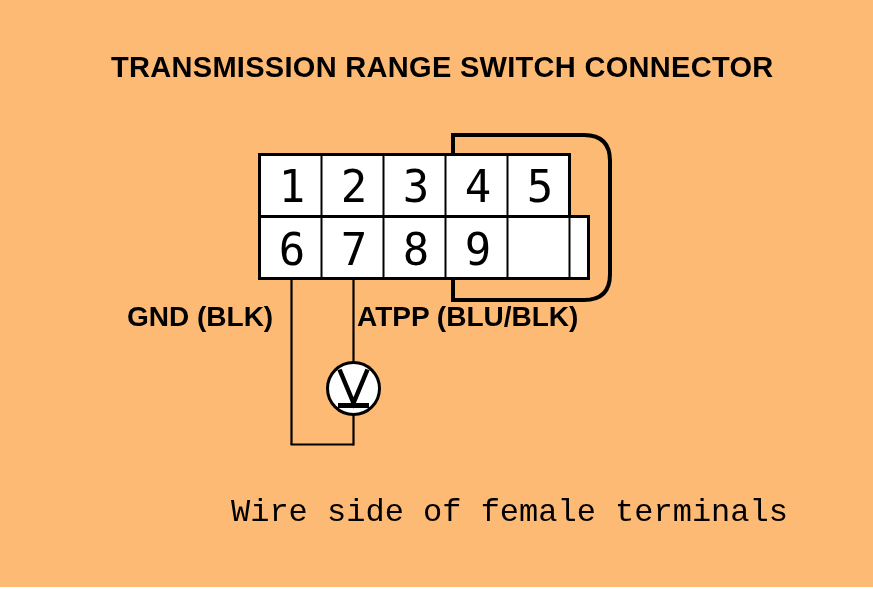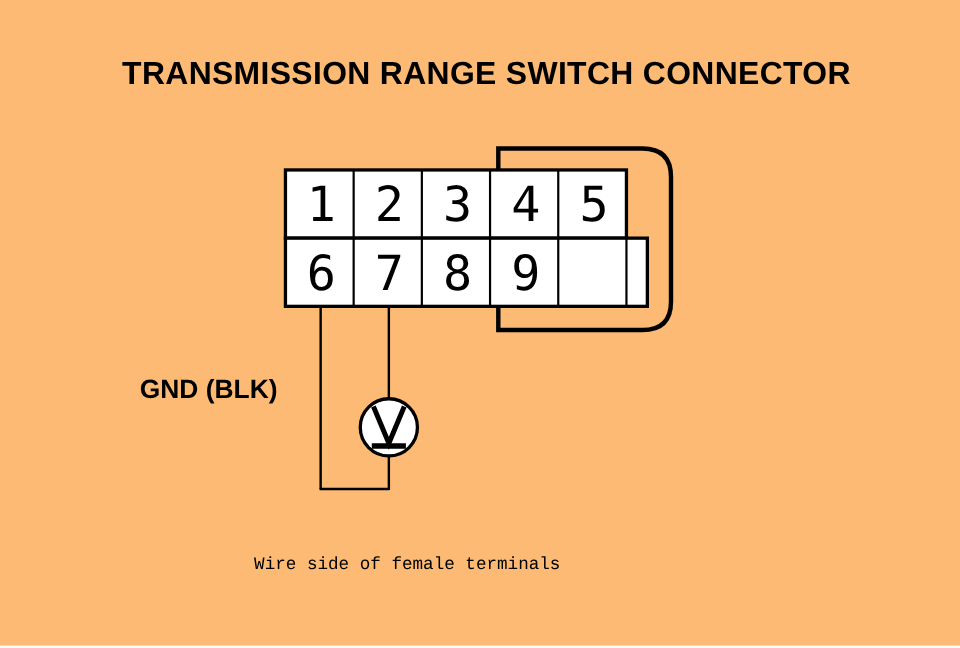--- a/index.html
+++ b/index.html
@@ -48,33 +48,32 @@
   .c1 { left: 260px; }
   .c2 { left: 322px; }
   .c3 { left: 384px; }
   .c4 { left: 446px; }
   .c5 { left: 508px; }
   .wire-label {
     position: absolute;
     top: 301px;
     font-family: "Liberation Sans", sans-serif;
     font-weight: bold;
-    font-size: 24px;
+    font-size: 28px;
     line-height: 32px;
     white-space: nowrap;
-    margin-top: 38px;
   }
   .wire-label.gnd  { left: 127px; }
   .wire-label.atpp { left: 357px; }
   .caption {
     position: absolute;
     left: 231px;
     top: 498px;
     font-family: "Liberation Mono", "DejaVu Sans Mono", monospace;
-    font-size: 16px;
+    font-size: 32px;
     line-height: 30px;
     letter-spacing: 0px;
     white-space: nowrap;
   }
 </style>
 </head>
 <body>
 
 <div class="page">
 
@@ -117,16 +116,17 @@
   <span class="pin r1 c2">2</span>
   <span class="pin r1 c3">3</span>
   <span class="pin r1 c4">4</span>
   <span class="pin r1 c5">5</span>
   <span class="pin r2 c1">6</span>
   <span class="pin r2 c2">7</span>
   <span class="pin r2 c3">8</span>
   <span class="pin r2 c4">9</span>
 
   <div class="wire-label gnd">GND (BLK)</div>
+  <div class="wire-label atpp">ATPP (BLU/BLK)</div>
 
   <div class="caption">Wire side of female terminals</div>
 
 </div>
 
 </body></html>

